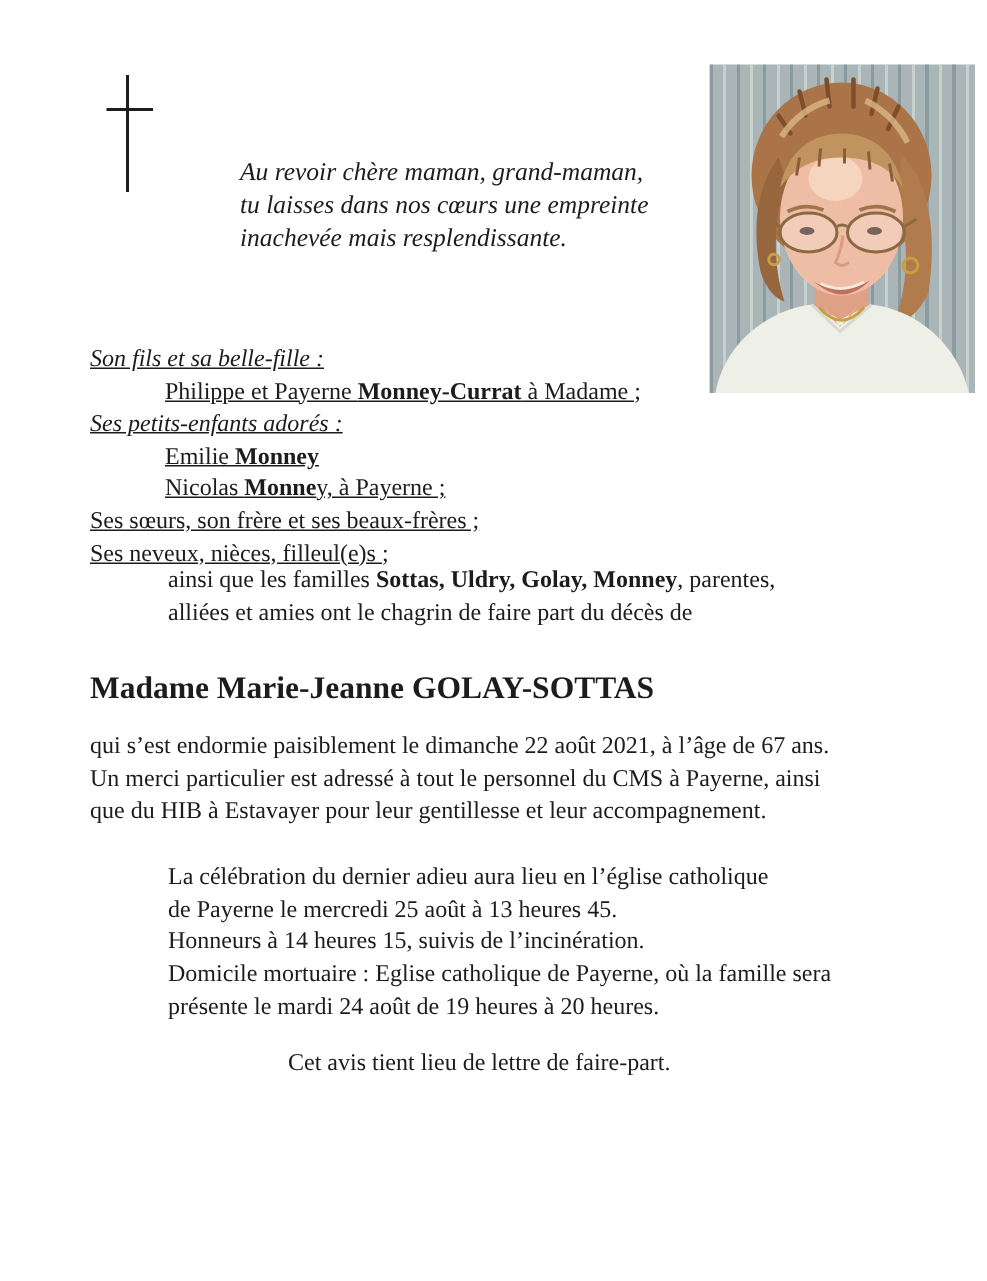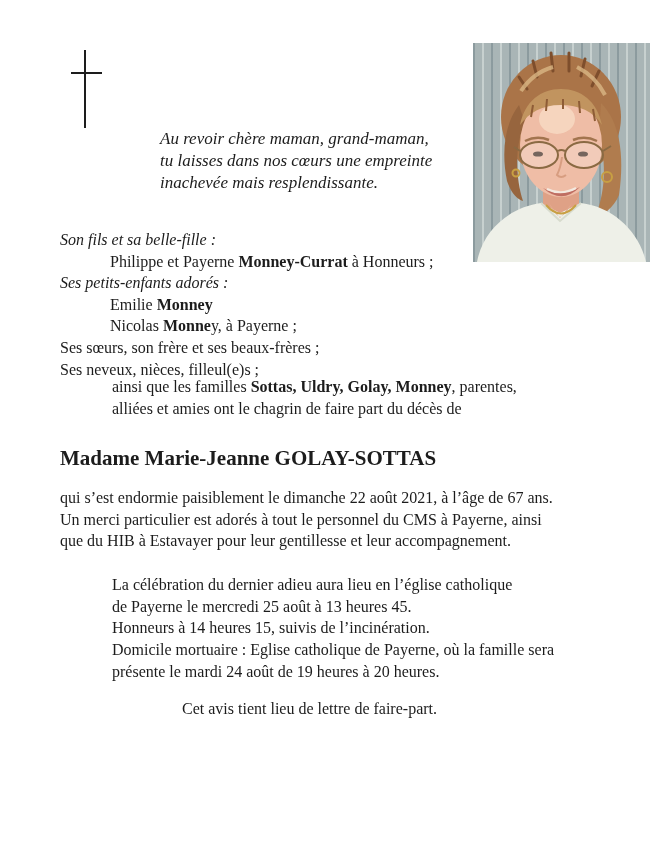--- a/index.html
+++ b/index.html
@@ -32,27 +32,27 @@
         rgba(92,112,120,0.38) 0px, rgba(92,112,120,0.38) 2px,
         rgba(0,0,0,0) 2px, rgba(0,0,0,0) 9px,
         rgba(224,231,228,0.55) 9px, rgba(224,231,228,0.55) 11px,
         rgba(0,0,0,0) 11px, rgba(0,0,0,0) 18px);
   }
   .photo svg { display: block; width: 100%; height: 100%; }
 
   
   .quote {
     position: absolute; left: 160px; top: 104px;
-    font-style: italic; font-size: 17px; line-height: 22px; margin-top: 24px;
+    font-style: italic; font-size: 17px; line-height: 22px;
   }
 
   
   .family {
     position: absolute; left: 60px; top: 229px;
-    font-size: 16px; line-height: 21.6px;
+    font-size: 16px; line-height: 21.6px; text-decoration: underline;
   }
   .indent { padding-left: 50px; }
   .it { font-style: italic; }
   .bold { font-weight: bold; }
 
   .announce {
     position: absolute; left: 112px; top: 376px;
     font-size: 16px; line-height: 21.8px;
   }
 
@@ -66,21 +66,21 @@
     position: absolute; left: 60px; top: 487px;
     font-size: 16px; line-height: 21.7px;
   }
 
   .ceremony {
     position: absolute; left: 112px; top: 574px;
     font-size: 16px; line-height: 21.7px;
   }
 
   .closing {
-    position: absolute; left: 182px; top: 698px;
+    position: absolute; left: 192px; top: 698px;
     font-size: 16px; line-height: 21px;
   }
 </style>
 </head>
 <body>
 
 <div class="page">
 
   <div class="cross">
     <div class="cross-v"></div>
@@ -135,38 +135,38 @@
   </div>
 
   <div class="quote">
     <div class="line">Au revoir chère maman, grand-maman,</div>
     <div class="line">tu laisses dans nos cœurs une empreinte</div>
     <div class="line">inachevée mais resplendissante.</div>
   </div>
 
   <div class="family">
     <div class="line it">Son fils et sa belle-fille :</div>
-    <div class="line indent"><span>Philippe et Payerne </span><span class="bold">Monney-Currat</span><span> à Honneurs ;</span></div>
+    <div class="line indent"><span>Philippe et Payerne </span><span class="bold">Monney-Currat</span><span> à Madame ;</span></div>
     <div class="line it">Ses petits-enfants adorés :</div>
     <div class="line indent"><span>Emilie </span><span class="bold">Monney</span><span></span></div>
     <div class="line indent"><span>Nicolas </span><span class="bold">Monne</span><span>y, à Payerne ;</span></div>
     <div class="line">Ses sœurs, son frère et ses beaux-frères ;</div>
     <div class="line">Ses neveux, nièces, filleul(e)s ;</div>
   </div>
 
   <div class="announce">
     <div class="line"><span>ainsi que les familles </span><span class="bold">Sottas, Uldry, Golay, Monney</span><span>, parentes,</span></div>
     <div class="line">alliées et amies ont le chagrin de faire part du décès de</div>
   </div>
 
   <div class="name-title">Madame Marie-Jeanne GOLAY-SOTTAS</div>
 
   <div class="obituary">
     <div class="line">qui s’est endormie paisiblement le dimanche 22 août 2021, à l’âge de 67 ans.</div>
-    <div class="line">Un merci particulier est adorés à tout le personnel du CMS à Payerne, ainsi</div>
+    <div class="line">Un merci particulier est adressé à tout le personnel du CMS à Payerne, ainsi</div>
     <div class="line">que du HIB à Estavayer pour leur gentillesse et leur accompagnement.</div>
   </div>
 
   <div class="ceremony">
     <div class="line">La célébration du dernier adieu aura lieu en l’église catholique</div>
     <div class="line">de Payerne le mercredi 25 août à 13 heures 45.</div>
     <div class="line">Honneurs à 14 heures 15, suivis de l’incinération.</div>
     <div class="line">Domicile mortuaire : Eglise catholique de Payerne, où la famille sera</div>
     <div class="line">présente le mardi 24 août de 19 heures à 20 heures.</div>
   </div>

